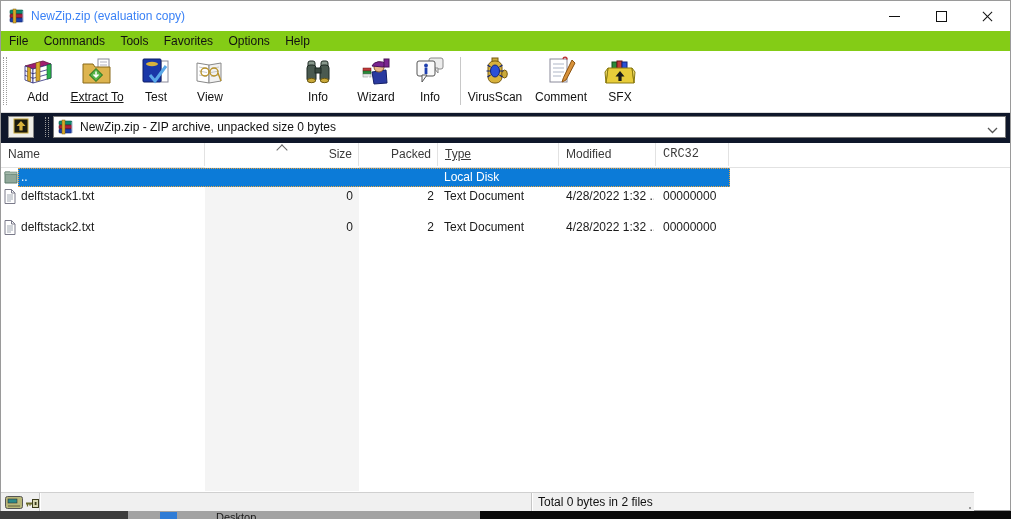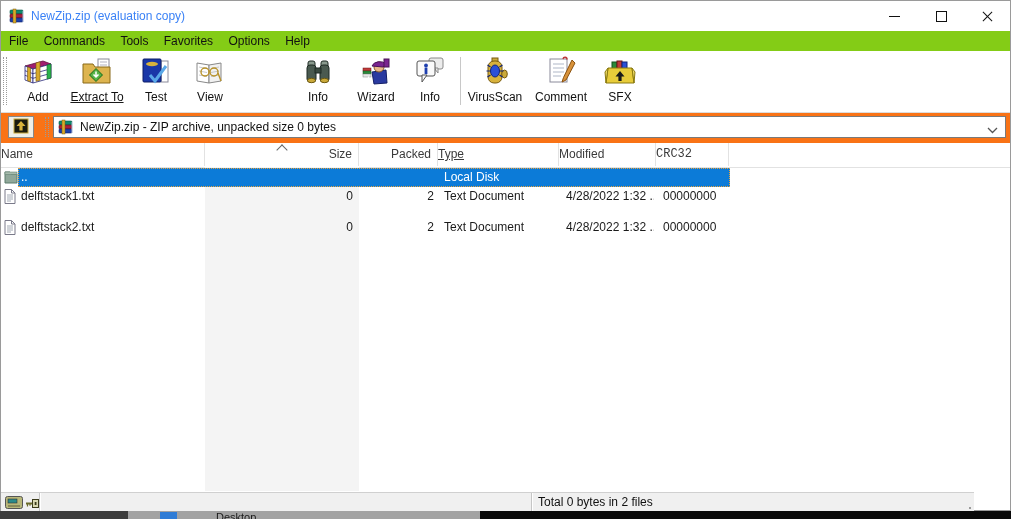--- a/index.html
+++ b/index.html
@@ -24,32 +24,32 @@
   .menu-item{display:inline-block;padding:0 6px;line-height:20px;color:#111;}
   
   #toolbar{left:0;top:50px;right:0;height:61px;background:#fff;border-bottom:1px solid #dcdcdc;}
   .gripper{width:2px;border-left:1px dotted #9a9a9a;border-right:1px dotted #9a9a9a;}
   #tb-grip{left:2px;top:6px;height:48px;}
   .tb-btn{top:5px;width:64px;text-align:center;}
   .tb-btn svg{display:block;margin:0 auto;}
   .tb-label{display:block;margin-top:2px;font-size:12px;color:#111;white-space:nowrap;}
   #tb-sep{left:459px;top:6px;height:48px;width:1px;background:#c8c8c8;}
   
-  #addressbar{left:0;top:112px;right:0;height:30px;background:#f97316;border-bottom:1px solid #dcdcdc;}
+  #addressbar{left:0;top:112px;right:0;height:30px;background:#0f172a;border-bottom:1px solid #dcdcdc;}
   #up-btn{left:7px;top:3px;width:26px;height:22px;border:1px solid #888;background:#efefe8;
           display:flex;align-items:center;justify-content:center;box-sizing:border-box;}
   #addr-grip{left:44px;top:4px;height:20px;}
   #combo{left:52px;top:3px;width:953px;height:22px;border:1px solid #7a7a7a;background:#fff;box-sizing:border-box;}
   #combo-icon{left:4px;top:2px;}
   #combo-text{left:26px;top:0;line-height:20px;color:#111;white-space:nowrap;}
   #combo-chevron{right:7px;top:6px;}
   
   #listheader{left:0;top:142px;width:1009px;height:24px;background:#fff;border-bottom:1px solid #e2e2e2;}
   .hcell{top:0;height:23px;line-height:23px;border-right:1px solid #e2e2e2;color:#3a3a3a;box-sizing:border-box;}
-  .hL{} .hR{text-align:right;padding-right:6px;}
+  .hL{padding-left:7px;} .hR{text-align:right;padding-right:6px;}
   #sort-caret{left:277px;top:3px;width:7px;height:7px;border-left:1px solid #666;border-top:1px solid #666;
               transform:rotate(45deg);}
   #size-band{left:204px;top:166px;width:154px;height:324px;background:#f4f4f4;}
   #rows{left:0;top:166px;width:1009px;height:324px;}
   .row{left:0;width:729px;height:19px;}
   .cell{top:0;height:19px;line-height:19px;white-space:nowrap;overflow:hidden;}
   .c-name{left:20px;width:180px;}
   .c-size{left:204px;width:148px;text-align:right;}
   .c-packed{left:358px;width:75px;text-align:right;}
   .c-type{left:443px;width:112px;}

